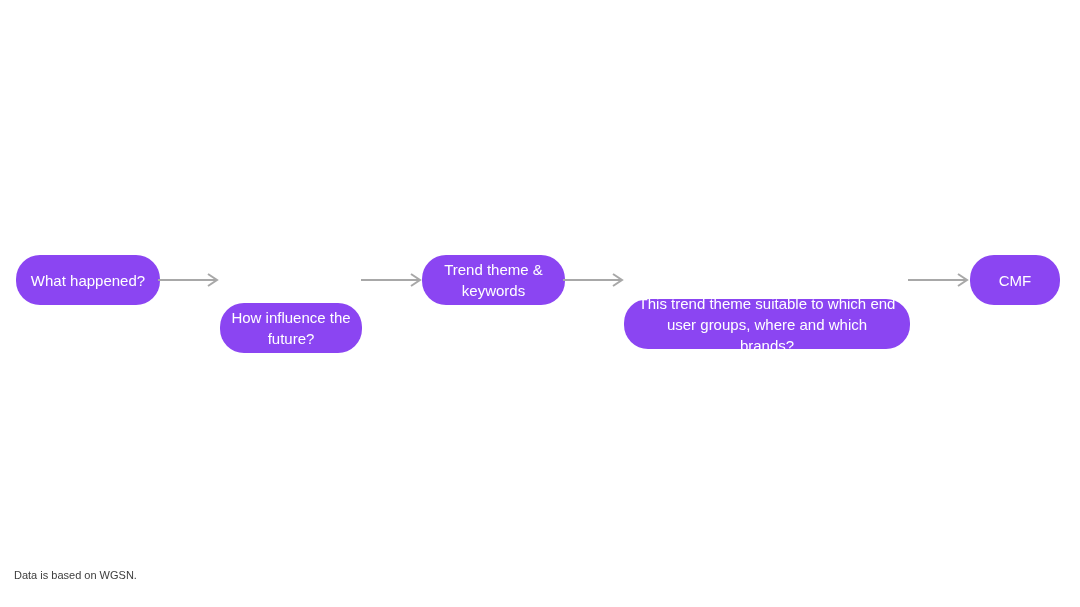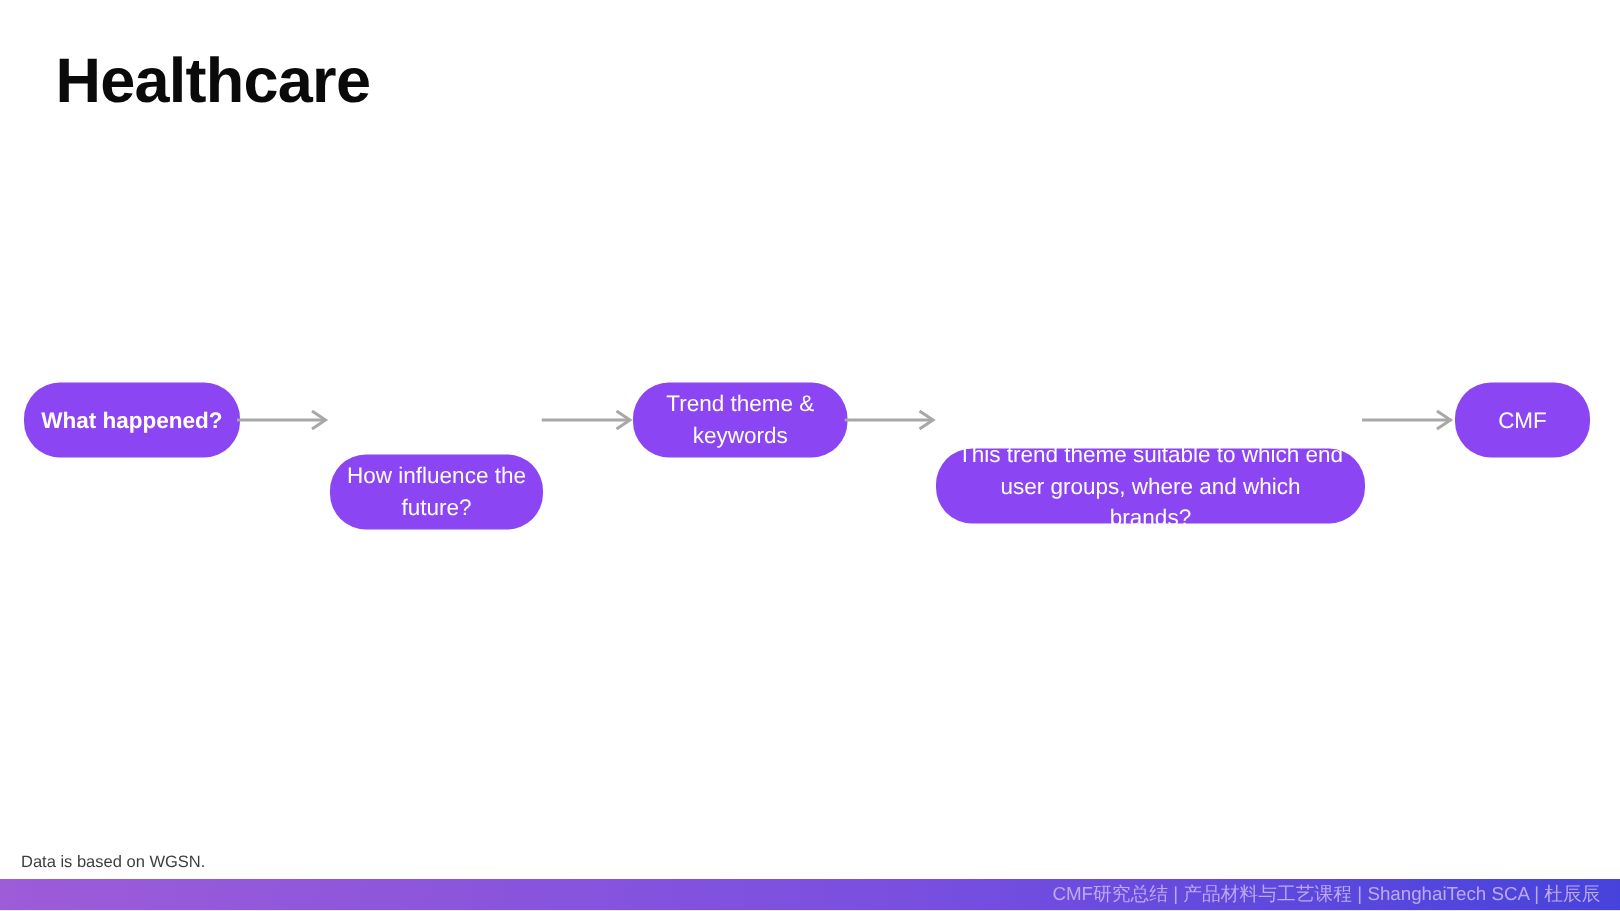--- a/index.html
+++ b/index.html
@@ -35,21 +35,21 @@
     border-radius: 24px;
     color: #ffffff;
     font-size: 15px;
     line-height: 21px;
     display: flex;
     align-items: center;
     justify-content: center;
     text-align: center;
     padding: 4px 10px;
   }
-  .box1 { left: 16px;  width: 144px; font-weight: bold; }
+  .box1 { left: 16px;  width: 144px; }
   .box2 { left: 220px; width: 142px; margin-top: 48px; }
   .box3 { left: 422px; width: 143px; justify-content: center; }
   .box4 { left: 624px; width: 286px; padding: 4px 14px; margin-top: 44px; }
   .box5 { left: 970px; width: 90px;  }
   .flow-arrow {
     position: absolute;
     top: 272px;
     width: 62px;
     height: 16px;
   }
@@ -88,21 +88,20 @@
     line-height: 21px;
     color: #BCA9EF;
     white-space: nowrap;
   }
 </style>
 </head>
 <body>
 
 <div class="slide">
 
-  <h1 class="slide-title">Healthcare</h1>
 
   <div>
 
     <div class="flow-box box1">
       <span>What happened?</span>
     </div>
 
     <svg class="flow-arrow a1" viewBox="0 0 62 16" aria-hidden="true">
       <line x1="0" y1="8" x2="58" y2="8"></line>
       <polyline points="50,2 59,8 50,14"></polyline>
@@ -136,17 +135,14 @@
     </svg>
 
     <div class="flow-box box5">
       <span>CMF</span>
     </div>
 
   </div>
 
   <div class="source-note">Data is based on WGSN.</div>
 
-  <div class="footer-bar">
-    <span class="footer-text">CMF研究总结 | 产品材料与工艺课程 | ShanghaiTech SCA | 杜辰辰</span>
-  </div>
 
 </div>
 
 </body></html>

